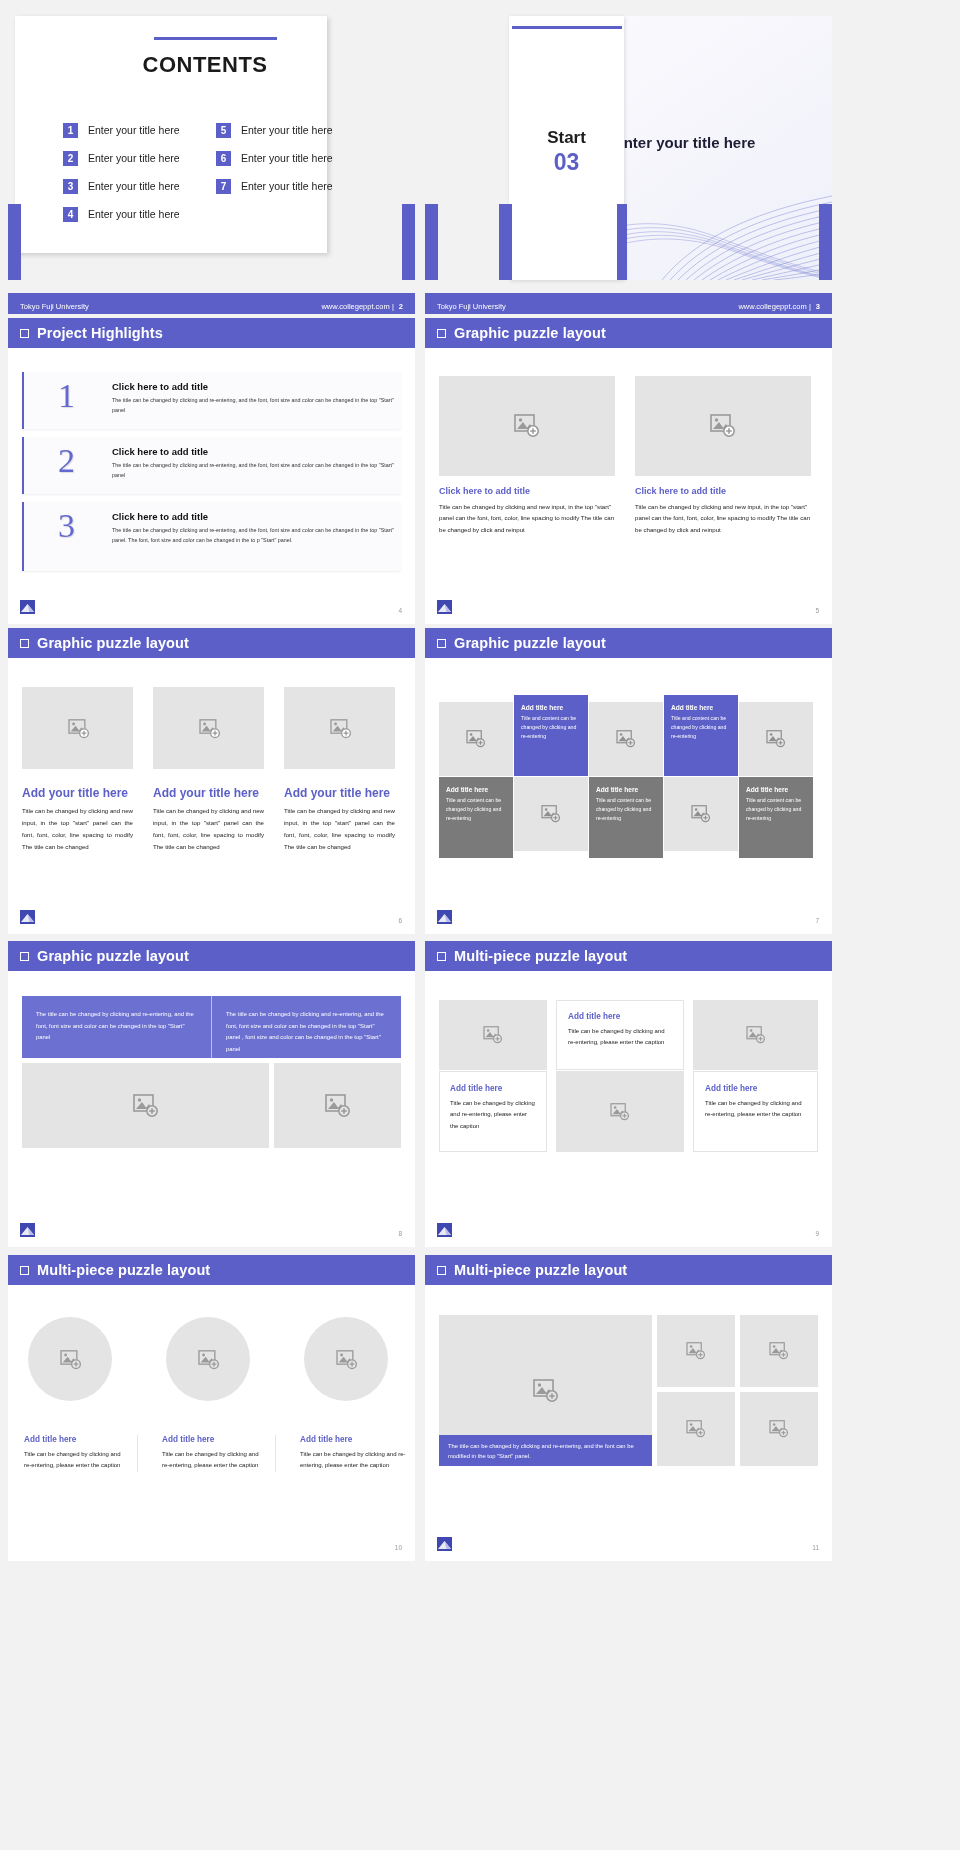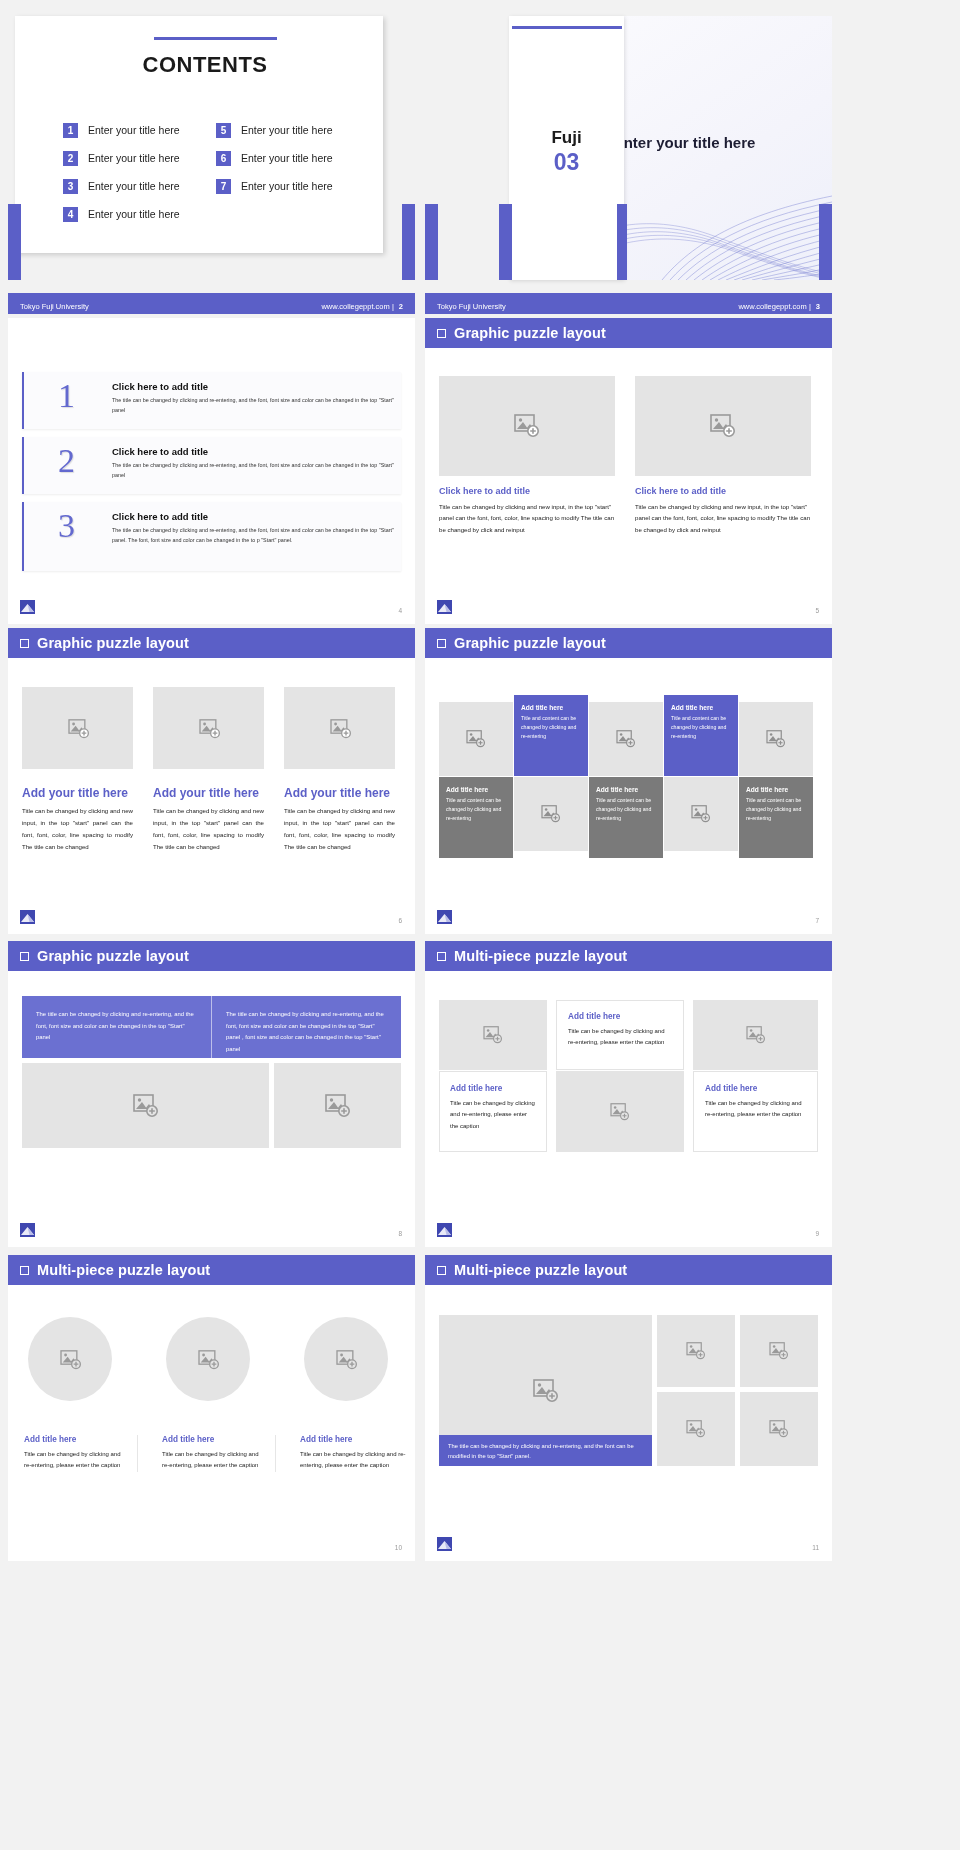--- a/index.html
+++ b/index.html
@@ -17,21 +17,21 @@
     width: 407px; height: 306px;
     background: #ffffff;
     overflow: hidden;
   }
   .slide.col2 { left: 425px; }
   .slide.col1 { left: 8px; }
 
   
   .s-contents { background:#f2f2f2; }
   .contents-card {
-    position:absolute; left:7px; top:8px; width:368px; height:237px;
+    position:absolute; left:7px; top:8px; width:312px; height:237px;
     background:#fff; box-shadow: 2px 2px 5px rgba(0,0,0,.16);
   }
   .contents-rule {
     position:absolute; left:139px; top:21px; width:123px; height:3px; background:#5b5fc7;
   }
   .contents-title {
     position:absolute; left:0; top:36px; width:380px; text-align:center;
     font-size:22px; font-weight:bold; color:#1a1a1a; letter-spacing:.5px;
   }
   .contents-grid {
@@ -235,34 +235,38 @@
           <path d="M192,110 C222,100 254,89 290,80"></path>
           <path d="M200,110 C228,102 258,94 290,86"></path>
           <path d="M210,110 C236,104 264,98 290,92"></path>
           <path d="M220,110 C244,106 270,102 290,97"></path>
           <path d="M232,110 C252,108 274,105 290,102"></path>
         </g>
       </svg>
     </div>
     <div class="part-left">
       <div class="rule"></div>
-      <div class="ptxt">Fuji</div>
+      <div class="ptxt">Start</div>
       <div class="pnum">03</div>
     </div>
     <div class="purple-l"></div>
     <div class="purple-m"></div>
     <div class="purple-m2"></div>
     <div class="purple-r"></div>
     <div class="footer-band">
       <span class="fl">Tokyo Fuji University</span>
       <span class="fr"><span>www.collegeppt.com</span> <span>|</span><span class="pg">3</span></span>
     </div>
   </div>
 
   <div class="slide col1" style="top:318px">
+    <div class="hdrbar">
+      <span class="sq"></span>
+      <span class="ht">Project Highlights</span>
+    </div>
     <div class="hl-row" style="top:54px">
       <div class="bignum">1</div>
       <div class="htxt">
         <div class="hh">Click here to add title</div>
         <div class="hb">The title can be changed by clicking and re-entering, and the font, font size and color can be changed in the top "Start" panel</div>
       </div>
     </div>
     <div class="hl-row" style="top:119px">
       <div class="bignum">2</div>
       <div class="htxt">

